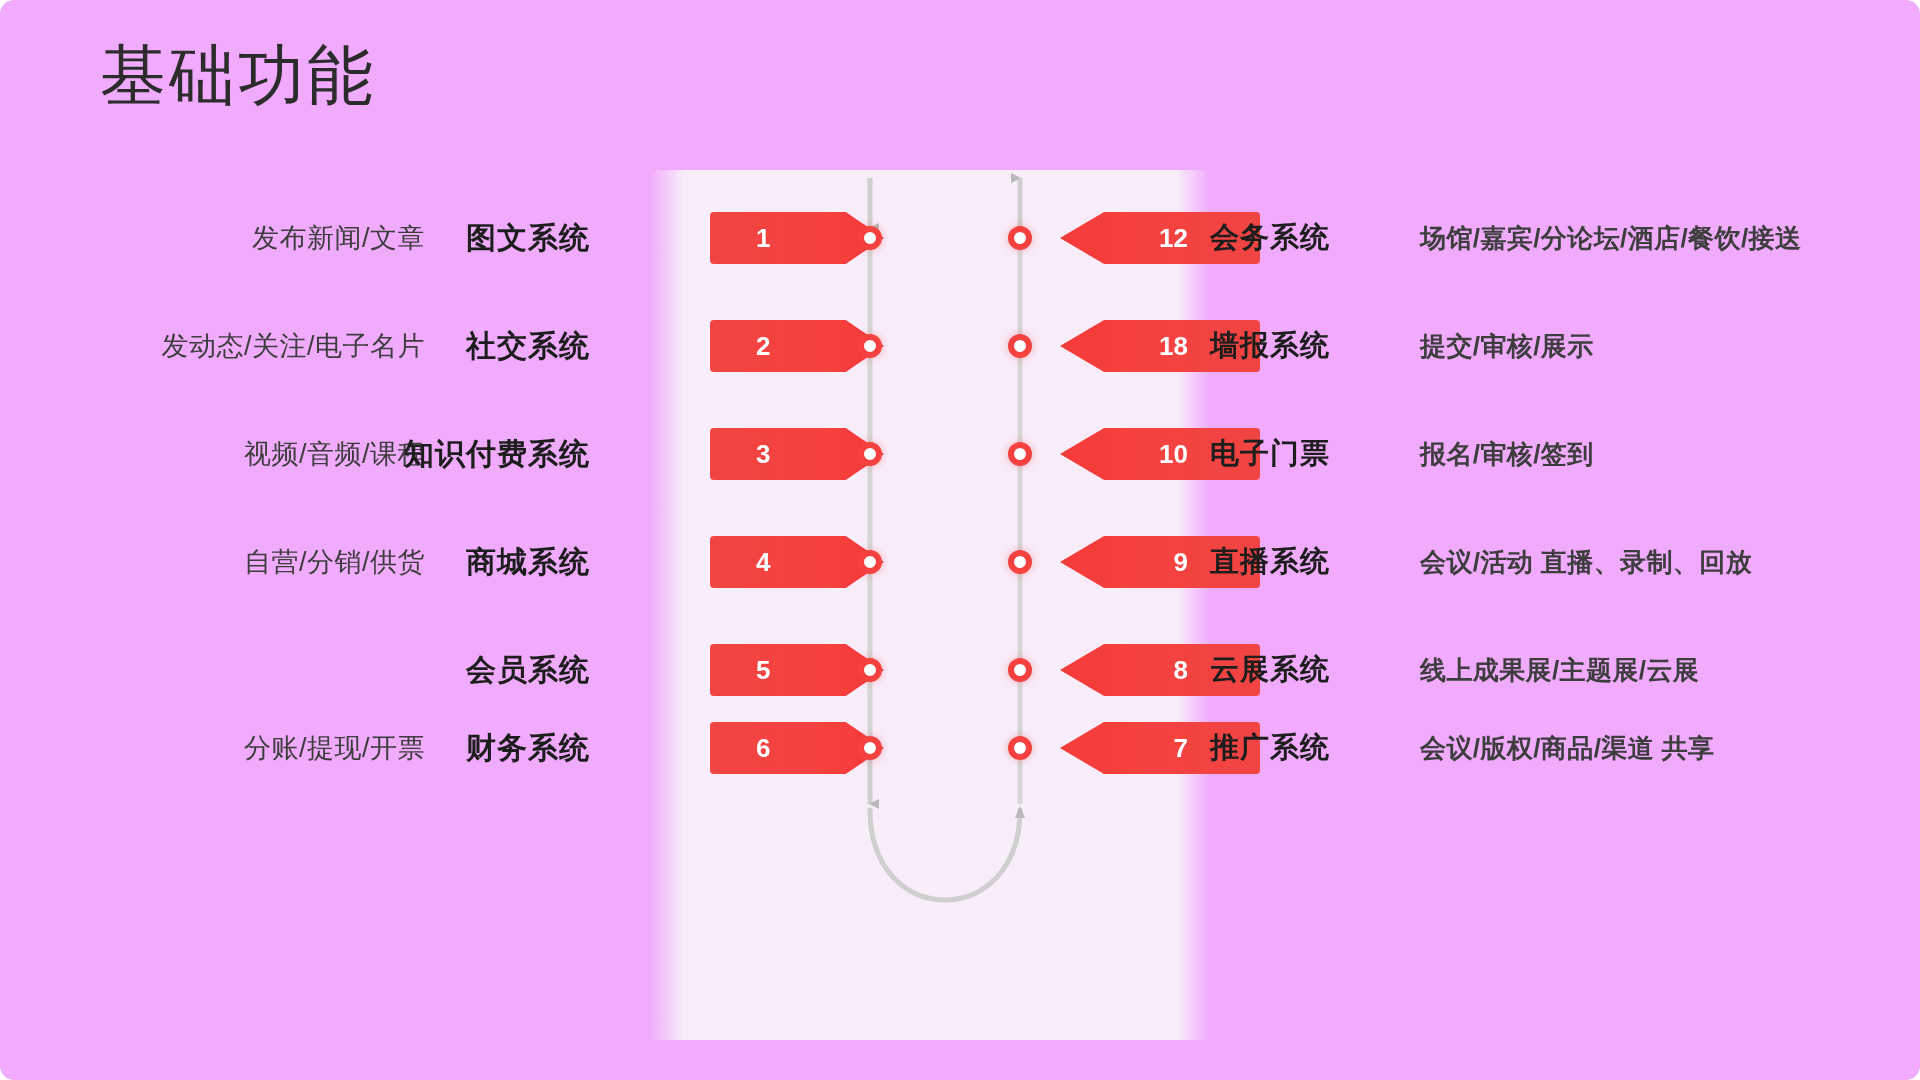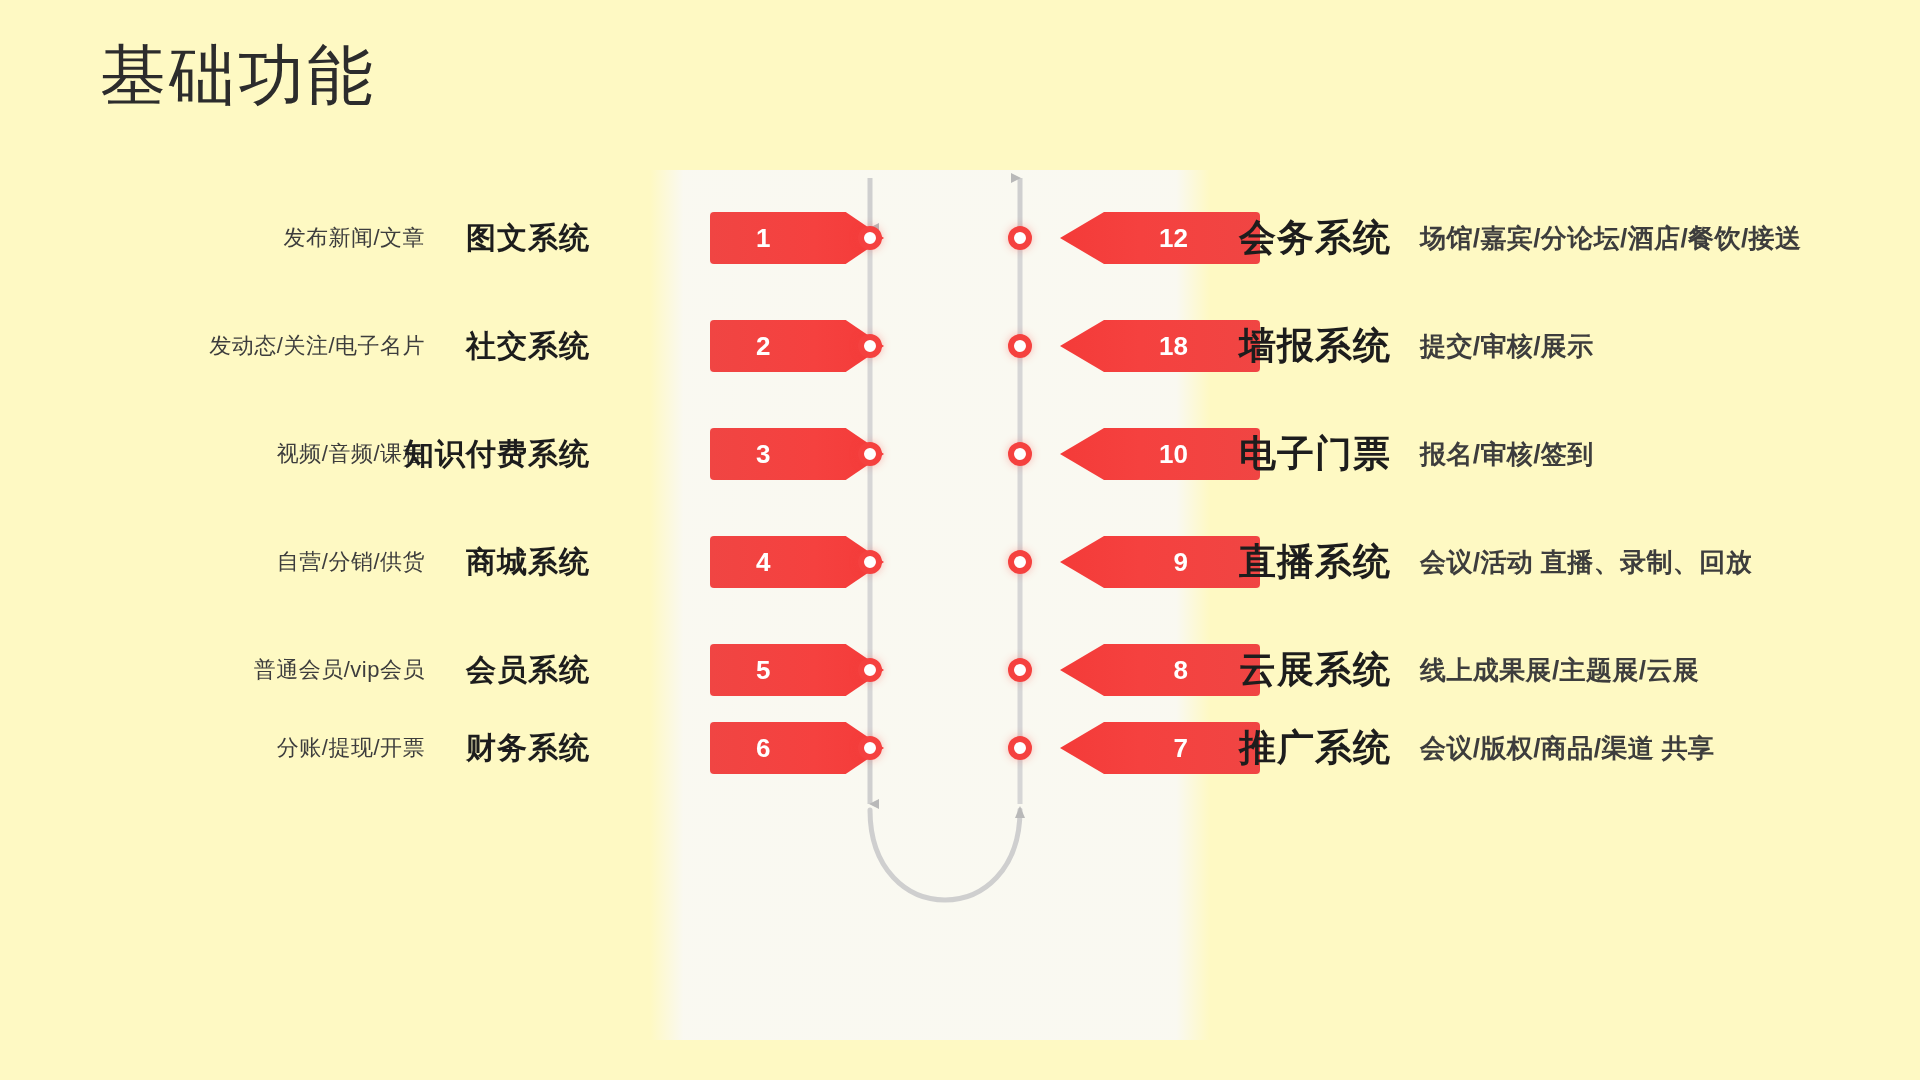--- a/index.html
+++ b/index.html
@@ -13,21 +13,22 @@
     height: 1080px;
     font-family: "Liberation Sans", "DejaVu Sans", sans-serif;
     overflow: hidden;
     position: relative;
   }
 
   .page {
     position: relative;
     width: 1920px;
     height: 1080px;
-    background: #fef9c3;
+    background: #f0abfc;
+    border-radius: 14px;
   }
 
   
   .page-title {
     position: absolute;
     left: 100px;
     top: 38px;
     font-size: 66px;
     line-height: 1.15;
     font-weight: 400;
@@ -75,21 +76,21 @@
     display: flex;
     align-items: center;
   }
 
   
   .left-desc {
     position: absolute;
     right: 1455px;       
     width: 420px;
     text-align: right;
-    font-size: 22px;
+    font-size: 27px;
     color: #3d3d3d;
     font-weight: 400;
     white-space: nowrap;
     letter-spacing: 0.5px;
   }
   .left-sys {
     position: absolute;
     right: 1290px;       
     width: 300px;
     text-align: right;
@@ -143,26 +144,25 @@
   }
   .node-left  { left: 818px; }
   .node-right { left: 968px; }
 
   
   .right-sys {
     position: absolute;
     left: 1170px;
     width: 190px;
     text-align: left;
-    font-size: 37px;
+    font-size: 29px;
     font-weight: 700;
     color: #1d1d1d;
     white-space: nowrap;
     letter-spacing: 1px;
-    margin-left: 29px;
   }
   .right-desc {
     position: absolute;
     left: 1380px;
     font-size: 26px;
     color: #3d3d3d;
     font-weight: 700;
     white-space: nowrap;
     letter-spacing: 0.4px;
   }
@@ -249,21 +249,20 @@
         <span class="left-sys">商城系统</span>
         <span class="chev chev-left">4</span>
         <span class="node node-left"></span>
         <span class="node node-right"></span>
         <span class="chev chev-right">9</span>
         <span class="right-sys">直播系统</span>
         <span class="right-desc">会议/活动 直播、录制、回放</span>
       </div>
 
       <div class="row" style="top:454px;">
-        <span class="left-desc">普通会员/vip会员</span>
         <span class="left-sys">会员系统</span>
         <span class="chev chev-left">5</span>
         <span class="node node-left"></span>
         <span class="node node-right"></span>
         <span class="chev chev-right">8</span>
         <span class="right-sys">云展系统</span>
         <span class="right-desc">线上成果展/主题展/云展</span>
       </div>
 
       <div class="row" style="top:532px;">

